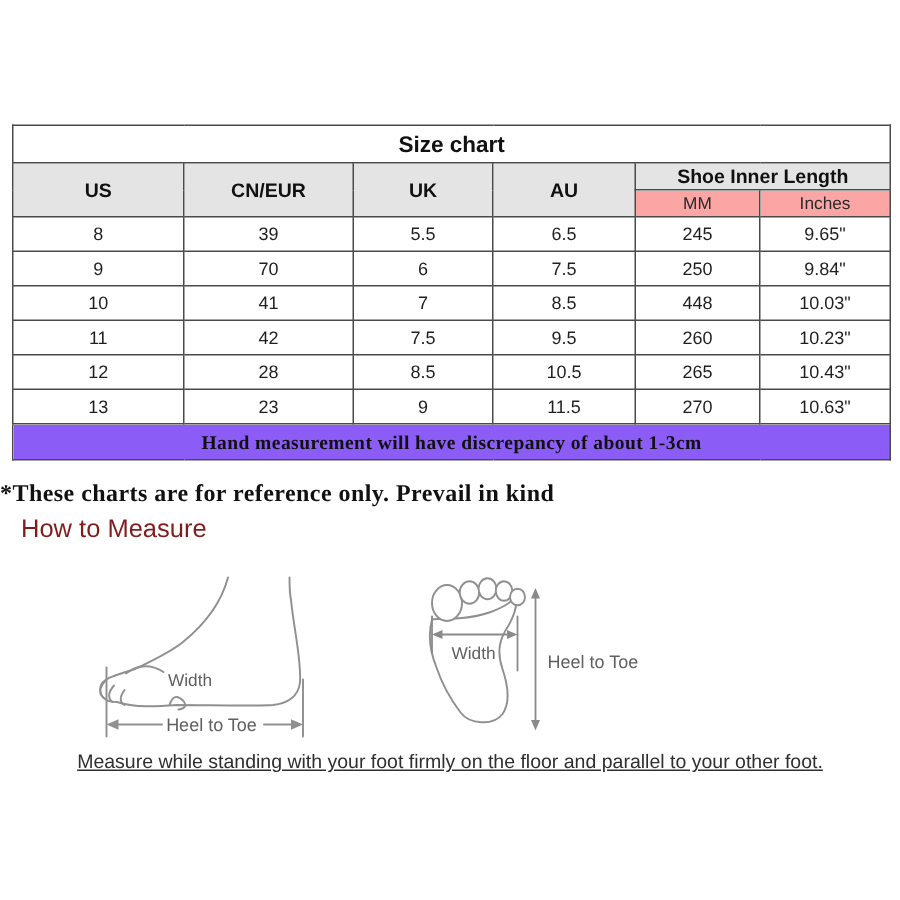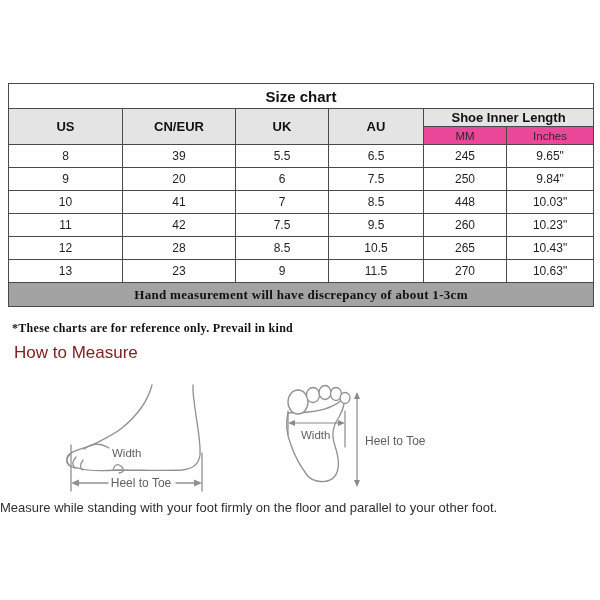--- a/index.html
+++ b/index.html
@@ -11,38 +11,38 @@
   table.size-chart{
     position:absolute;left:8px;top:83px;width:585px;
     border-collapse:collapse;table-layout:fixed;
   }
   table.size-chart th,table.size-chart td{
     border:1px solid #4a4a4a;text-align:center;vertical-align:middle;
     padding:0;overflow:hidden;white-space:nowrap;
   }
   tr.title-row th{height:24px;font-size:15px;font-weight:bold;background:#ffffff;color:#111;}
   tr.head-row th{height:17px;background:#e4e4e4;font-size:13px;font-weight:bold;color:#111;}
-  tr.sub-row th{height:17px;background:#ec4899;font-size:11.5px;font-weight:normal;color:#2a2a2a;}
+  tr.sub-row th{height:17px;background:#fca5a5;font-size:11.5px;font-weight:normal;color:#2a2a2a;}
   tbody td{height:22px;font-size:12px;color:#1f1f1f;background:#fff;}
   tfoot td{
-    height:23px;background:#a3a3a3;
+    height:23px;background:#8b5cf6;
     font-family:"Liberation Serif",serif;font-weight:bold;font-size:13px;color:#111;
     letter-spacing:0.3px;
   }
   
   .ref-note{
-    position:absolute;left:12px;top:321px;
-    font-family:"Liberation Serif",serif;font-weight:bold;font-size:12px;color:#111;
+    position:absolute;left:0;top:321px;
+    font-family:"Liberation Serif",serif;font-weight:bold;font-size:16px;color:#111;
     letter-spacing:0.3px;
   }
   .how-title{position:absolute;left:14px;top:343px;font-size:17px;color:#7f1d1d;}
   .how-sub{position:absolute;left:14px;top:367px;font-size:12.5px;color:#595959;}
   .caption{
-    position:absolute;left:0;top:500px;width:600px;
-    font-size:13px;color:#2f2f2f;
+    position:absolute;left:0;top:500px;width:600px;text-align:center;
+    font-size:13px;color:#2f2f2f;text-decoration:underline;
   }
   
   svg{position:absolute;display:block;}
   .diagram-label{font-family:"Liberation Sans",sans-serif;fill:#5f5f5f;}
 </style>
 </head>
 <body>
 
 <div class="canvas">
 
@@ -75,21 +75,21 @@
       <tr>
         <td>8</td>
         <td>39</td>
         <td>5.5</td>
         <td>6.5</td>
         <td>245</td>
         <td>9.65"</td>
       </tr>
       <tr>
         <td>9</td>
-        <td>20</td>
+        <td>70</td>
         <td>6</td>
         <td>7.5</td>
         <td>250</td>
         <td>9.84"</td>
       </tr>
       <tr>
         <td>10</td>
         <td>41</td>
         <td>7</td>
         <td>8.5</td>

